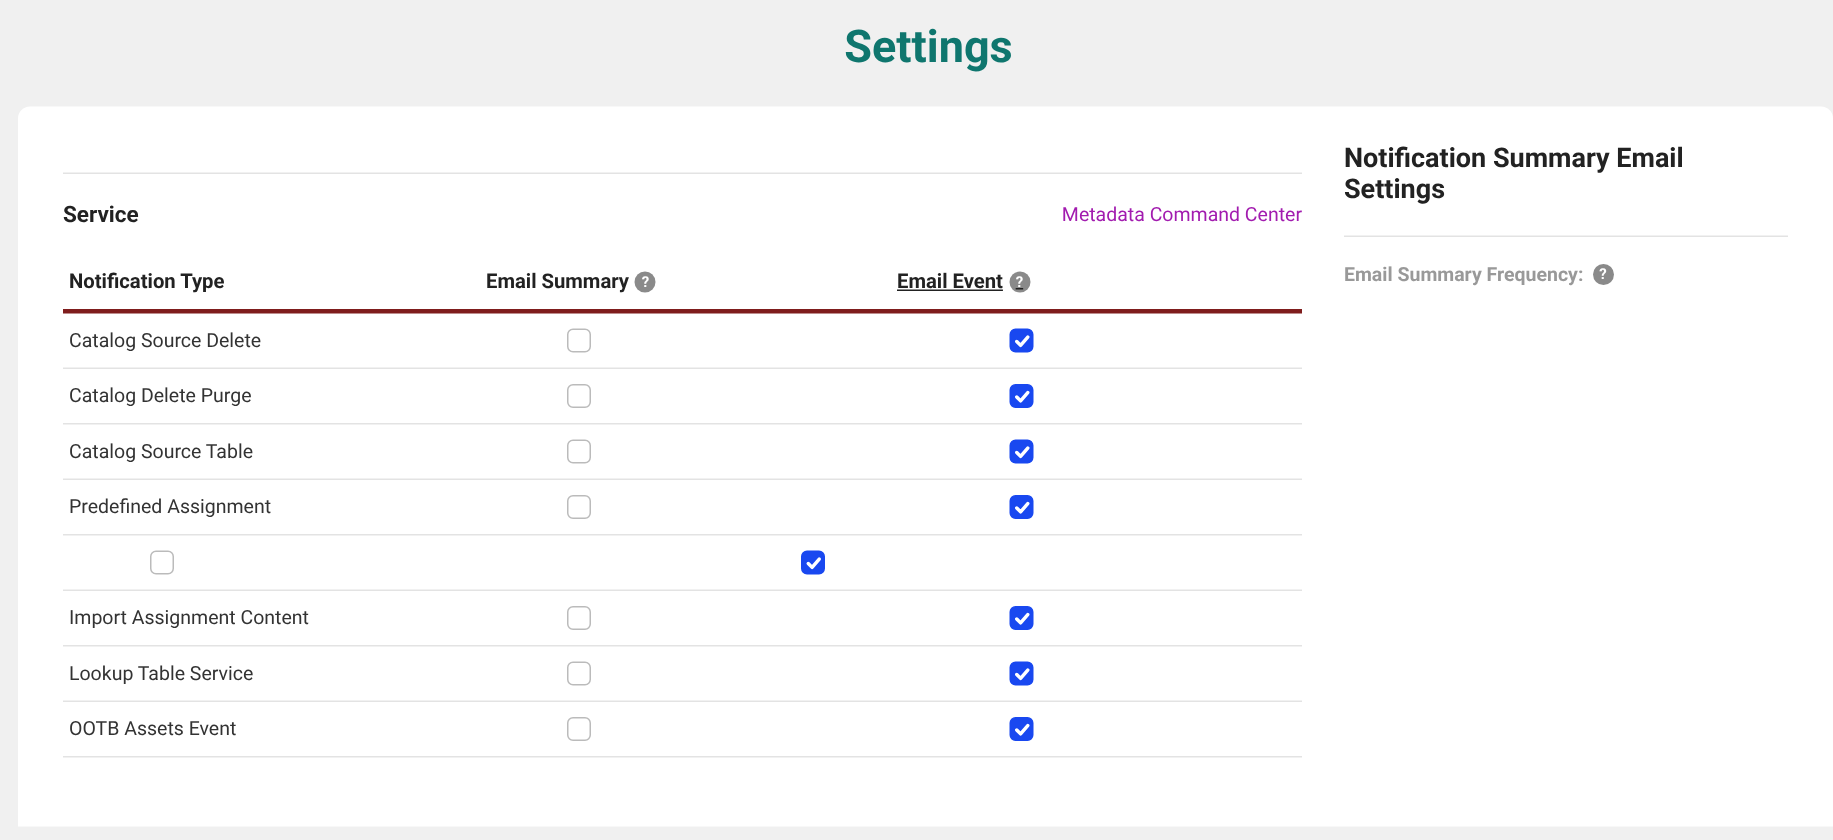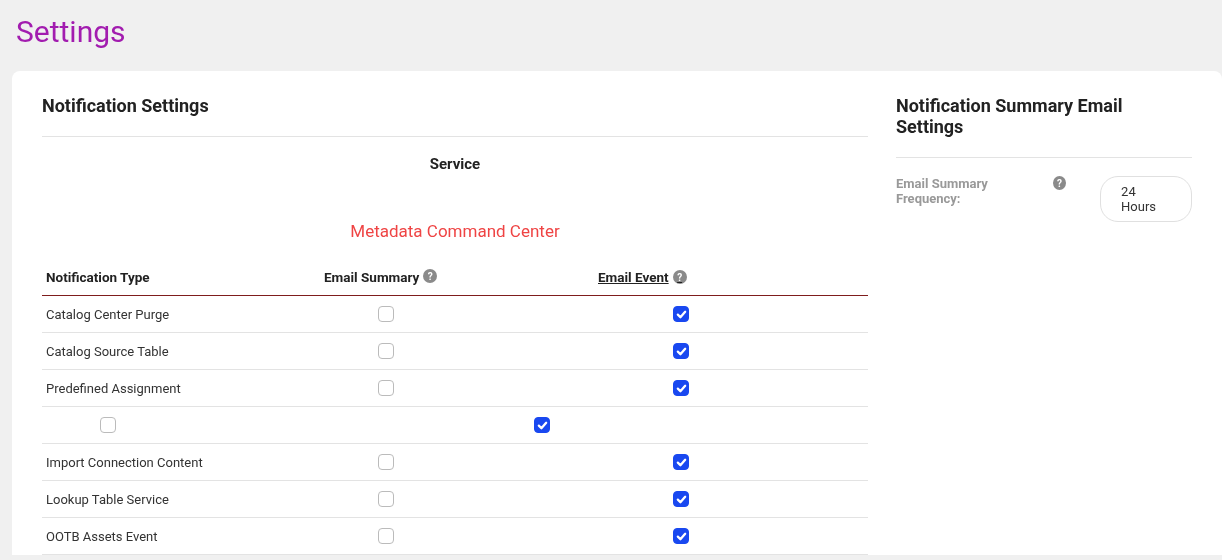--- a/index.html
+++ b/index.html
@@ -6,23 +6,24 @@
     body {
       font-family: -apple-system, BlinkMacSystemFont, "Segoe UI", Roboto, Arial, sans-serif;
       background: #f0f0f0;
       color: #222;
       width: 1222px;
       height: 560px;
       overflow: hidden;
     }
     .page-title {
       font-size: 30px;
-      font-weight: 400;
+      font-weight: 700;
       padding: 14px 0 14px 16px;
-      color: #a21caf;
+      color: #0f766e;
+      text-align: center;
     }
     .card {
       background: #fff;
       border-radius: 8px 8px 0 0;
       margin: 8px 0 0 12px;
       padding: 24px 30px 0 30px;
       min-height: 480px;
       display: flex;
       gap: 28px;
     }
@@ -36,40 +37,38 @@
     .hr-top {
       border: none;
       border-top: 1px solid #e3e3e3;
       margin: 20px 0 18px 0;
     }
     .service-row {
       display: flex;
       justify-content: space-between;
       align-items: center;
       margin-bottom: 18px;
-      flex-direction: column;
     }
     .service-label {
       font-size: 15px;
       font-weight: 700;
       color: #222;
     }
     .service-value {
-      font-size: 17px;
-      color: #ef4444;
-      margin-top: 48px;
+      font-size: 13px;
+      color: #a21caf;
     }
     .table-header {
       display: flex;
       align-items: center;
       padding: 10px 4px;
-      border-bottom: 1px solid #7f1d1d;
+      border-bottom: 3px solid #7f1d1d;
     }
     .col-type { flex: 0 0 278px; font-size: 13.5px; font-weight: 700; }
-    .col-summary { flex: 0 0 274px; font-size: 13.5px; font-weight: 700; display: flex; gap: 4px; }
+    .col-summary { flex: 0 0 274px; font-size: 13.5px; font-weight: 700; display: flex; align-items: center; gap: 4px; }
     .col-event { flex: 1; font-size: 13.5px; font-weight: 700; display: flex; align-items: center; gap: 4px; text-decoration: underline; }
     .help-icon {
       display: inline-flex;
       width: 14px;
       height: 14px;
       border-radius: 50%;
       background: #8a8a8a;
       color: #fff;
       font-size: 10px;
       font-weight: 700;
@@ -126,42 +125,54 @@
       min-width: 88px;
     }
   </style>
 </head>
 <body>
 
 <h1 class="page-title">Settings</h1>
 
 <div class="card">
   <div class="left-panel">
-    <div class="section-title">Notification Settings</div>
     <hr class="hr-top">
     <div class="service-row">
       <span class="service-label">Service</span>
       <span class="service-value">Metadata Command Center</span>
     </div>
 
     <div class="table-header">
       <div class="col-type">Notification Type</div>
       <div class="col-summary">
         <span>Email Summary</span>
         <span class="help-icon">?</span>
       </div>
       <div class="col-event">
         <span>Email Event</span>
         <span class="help-icon">?</span>
       </div>
     </div>
 
     <div id="table-body">
         <div class="table-row">
-          <div class="cell-type">Catalog Center Purge</div>
+          <div class="cell-type">Catalog Source Delete</div>
+          <div class="cell-summary">
+            <span class="checkbox"></span>
+          </div>
+          <div class="cell-event">
+            <span class="checkbox checked">
+              <svg viewBox="0 0 12 12">
+                <path d="M2 6.2 L4.8 9 L10 3"></path>
+              </svg>
+            </span>
+          </div>
+        </div>
+        <div class="table-row">
+          <div class="cell-type">Catalog Delete Purge</div>
           <div class="cell-summary">
             <span class="checkbox"></span>
           </div>
           <div class="cell-event">
             <span class="checkbox checked">
               <svg viewBox="0 0 12 12">
                 <path d="M2 6.2 L4.8 9 L10 3"></path>
               </svg>
             </span>
           </div>
@@ -198,21 +209,21 @@
           </div>
           <div class="cell-event">
             <span class="checkbox checked">
               <svg viewBox="0 0 12 12">
                 <path d="M2 6.2 L4.8 9 L10 3"></path>
               </svg>
             </span>
           </div>
         </div>
         <div class="table-row">
-          <div class="cell-type">Import Connection Content</div>
+          <div class="cell-type">Import Assignment Content</div>
           <div class="cell-summary">
             <span class="checkbox"></span>
           </div>
           <div class="cell-event">
             <span class="checkbox checked">
               <svg viewBox="0 0 12 12">
                 <path d="M2 6.2 L4.8 9 L10 3"></path>
               </svg>
             </span>
           </div>
@@ -245,16 +256,15 @@
         </div>
       </div>
   </div>
 
   <div class="right-panel">
     <div class="section-title">Notification Summary Email Settings</div>
     <hr class="hr-top">
     <div class="freq-row">
       <span class="freq-label">Email Summary Frequency:</span>
       <span class="help-icon">?</span>
-      <span class="freq-select">24 Hours</span>
     </div>
   </div>
 </div>
 
 </body></html>

